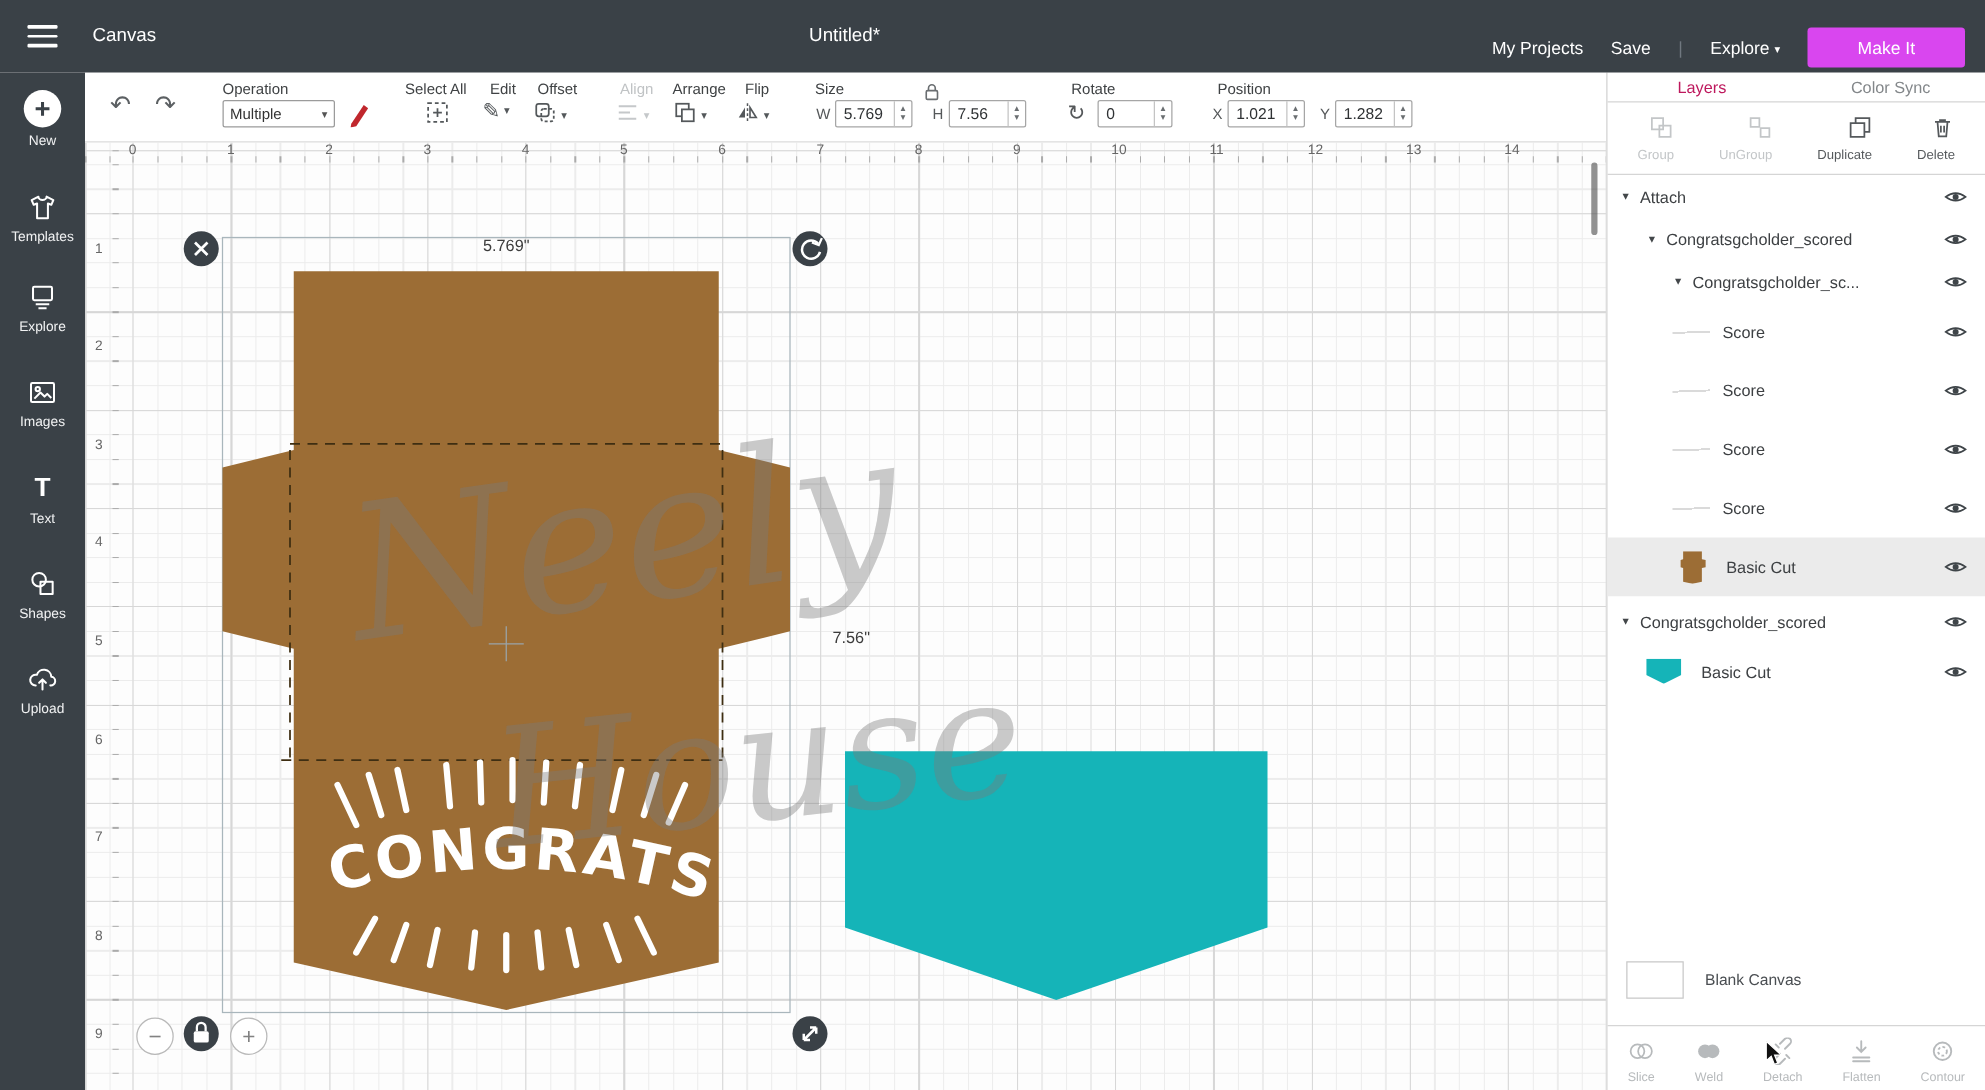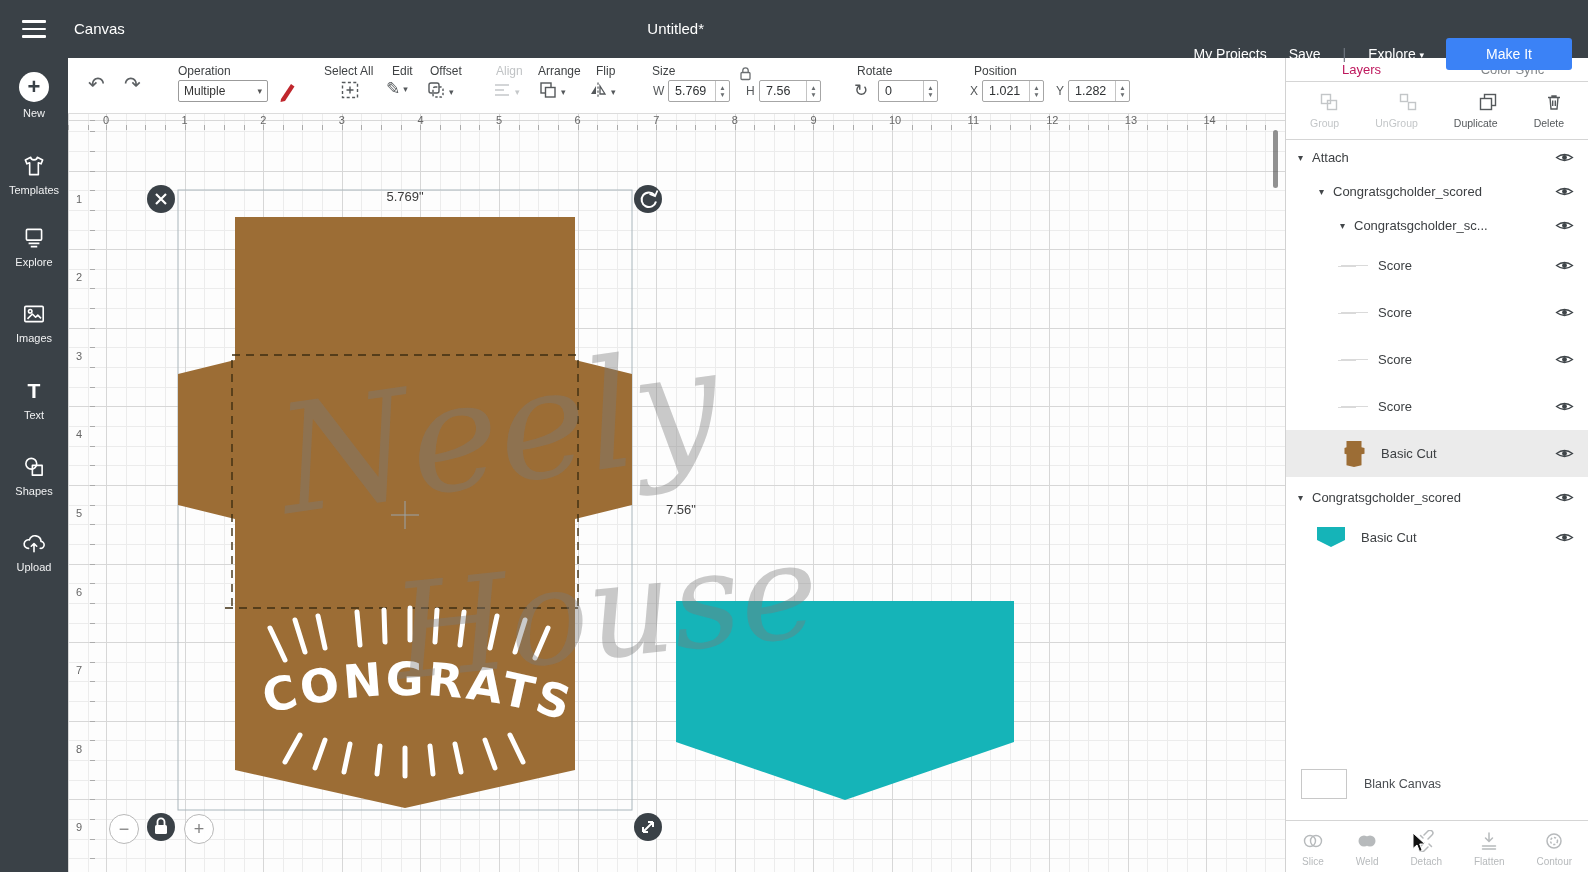--- a/index.html
+++ b/index.html
@@ -5,24 +5,24 @@
   *{box-sizing:border-box;margin:0;padding:0}
   html,body{width:1588px;height:872px;overflow:hidden}
   body{position:relative;font-family:"Liberation Sans","DejaVu Sans",sans-serif;background:#fff;color:#333}
 
   
   .topbar{position:absolute;left:0;top:0;width:1588px;height:58px;background:#3a4147;color:#fff;z-index:40}
   .hamburger{position:absolute;left:22px;top:20px;width:24px;height:18px;display:flex;flex-direction:column;justify-content:space-between;cursor:pointer}
   .hamburger span{display:block;height:2.6px;background:#fff;border-radius:1px}
   .tb-canvas{position:absolute;left:74px;top:20px;font-size:15px}
   .tb-title{position:absolute;left:554px;top:20px;width:150px;text-align:right;font-size:15px}
-  .tb-right{position:absolute;right:16px;top:16px;height:75px;display:flex;align-items:center;gap:22px;font-size:14px}
+  .tb-right{position:absolute;right:16px;top:0;height:75px;display:flex;align-items:center;gap:22px;font-size:14px}
   .tb-div{color:#707880}
   .chev{font-size:9px;position:relative;top:-1px}
-  .makeit{border:none;border-radius:3px;background:#3b82f6;color:#fff;font-size:14px;padding:8px 40px;font-family:inherit;cursor:pointer}
+  .makeit{border:none;border-radius:3px;background:#d946ef;color:#fff;font-size:14px;padding:8px 40px;font-family:inherit;cursor:pointer}
 
   
   .sidebar{position:absolute;left:0;top:58px;bottom:0;width:68px;background:#3a4147;z-index:30}
   .sb-item{position:absolute;left:0;width:68px;display:flex;flex-direction:column;align-items:center;gap:5px;color:#f1f2f3;font-size:11px;cursor:pointer}
   .sb-item svg{display:block}
   .newcircle{width:30px;height:30px;border-radius:50%;background:#fff;color:#3a4147;display:flex;align-items:center;justify-content:center;font-size:22px;font-weight:bold;line-height:1}
   .sb-T{font-size:21px;color:#fff;height:26px;display:flex;align-items:center;font-weight:bold}
 
   
   .toolbar{position:absolute;left:68px;top:58px;width:1217px;height:56px;background:#fff;border-bottom:1px solid #dcdcdc;z-index:20}

